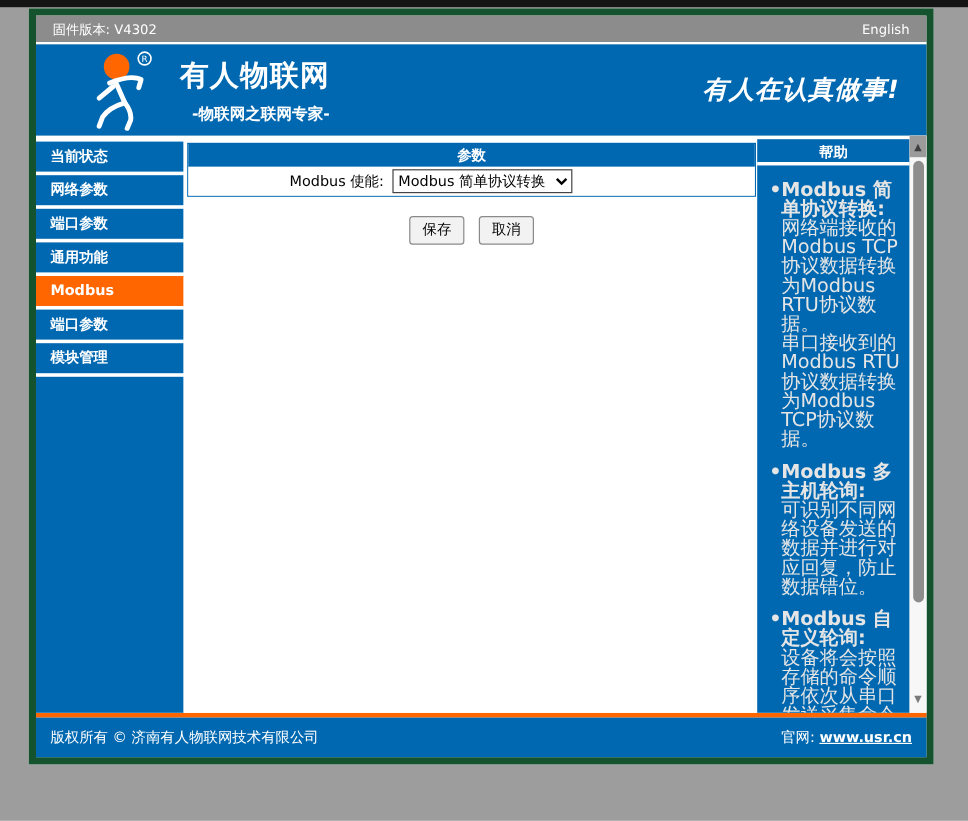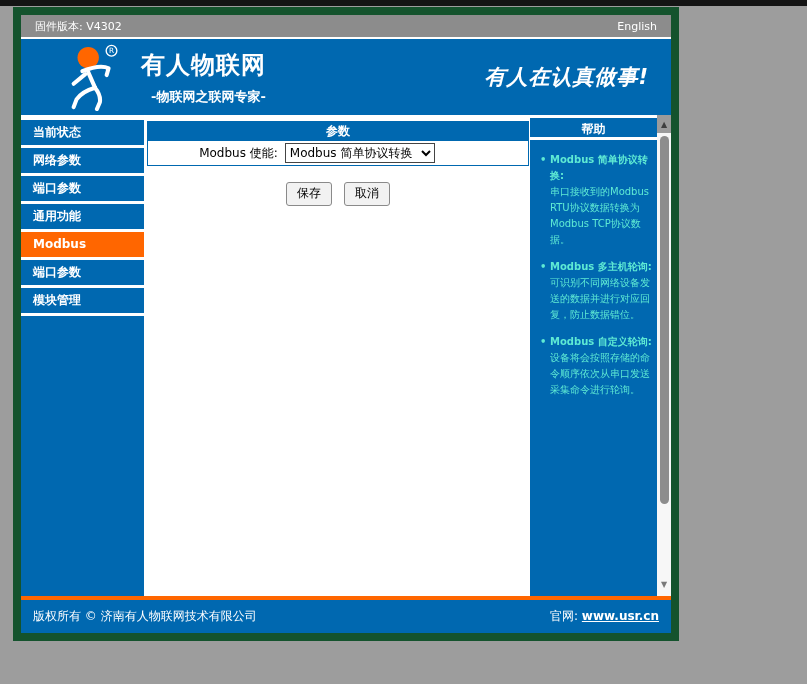--- a/index.html
+++ b/index.html
@@ -5,22 +5,22 @@
   * { margin:0; padding:0; box-sizing:border-box; }
   html,body { width:807px; height:684px; overflow:hidden; }
   body {
     background:#9d9d9d;
     font-family:"DejaVu Sans","Liberation Sans",sans-serif;
     font-size:12px;
     position:relative;
   }
   .black-strip { position:absolute; left:0; top:0; width:807px; height:6px; background:#141414; }
   .wrapper {
-    position:absolute; left:13px; top:7px; width:666px;
-    border:8px solid #14532d; background:#ffffff;
+    position:absolute; left:24px; top:7px; width:754px;
+    border:6px solid #14532d; background:#ffffff;
   }
   
   .topbar {
     height:24px; background:#8c8c8c; border-bottom:2px solid #ffffff;
     display:flex; justify-content:space-between; align-items:center;
     padding:0 14px; color:#ffffff; font-size:11px;
   }
   .topbar a { color:#ffffff; text-decoration:none; cursor:pointer; }
   
   .header {
@@ -67,21 +67,21 @@
     margin:0 4px; cursor:pointer; color:#000;
   }
   
   .helpcol { width:127px; flex:0 0 auto; background:#ffffff; padding-top:3px;
              display:flex; flex-direction:column;justify-content:center; }
   .help-title {
     height:22px; background:#0068b0; color:#ffffff; font-weight:bold;
     text-align:center; line-height:22px; border-bottom:3px solid #ffffff;
   }
   .help-body {
-    flex:1; background:#0068b0; color:#5eead4; font-size:10px; line-height:16px;
+    flex:1; background:#0068b0; color:#e5e5e5; font-size:16px; line-height:16px;
     padding:12px 5px 10px 9px; overflow:hidden;
   }
   .help-item { position:relative; padding-left:11px; margin-bottom:11px; }
   .help-item::before { content:"\2022"; position:absolute; left:1px; top:0; font-weight:bold; }
   .help-heading { font-weight:bold; }
   
   .scrollcol { width:14px; flex:0 0 auto; background:#f7f7f7; position:relative; }
   .scroll-up {
     height:18px; background:#9b9b9b; display:flex; align-items:center; justify-content:center;
     color:#3e3e3e; font-size:8px; cursor:pointer;
@@ -183,20 +183,21 @@
       </div>
     </div>
 
     <aside class="helpcol">
       <div class="help-title">帮助</div>
       <div class="help-body">
 
           <div class="help-item">
             <div class="help-heading">Modbus 简单协议转换:</div>
             <div class="help-lines">
+              <div>网络端接收的Modbus TCP协议数据转换为Modbus RTU协议数据。</div>
               <div>串口接收到的Modbus RTU协议数据转换为Modbus TCP协议数据。</div>
             </div>
           </div>
 
           <div class="help-item">
             <div class="help-heading">Modbus 多主机轮询:</div>
             <div class="help-lines">
               <div>可识别不同网络设备发送的数据并进行对应回复，防止数据错位。</div>
             </div>
           </div>

